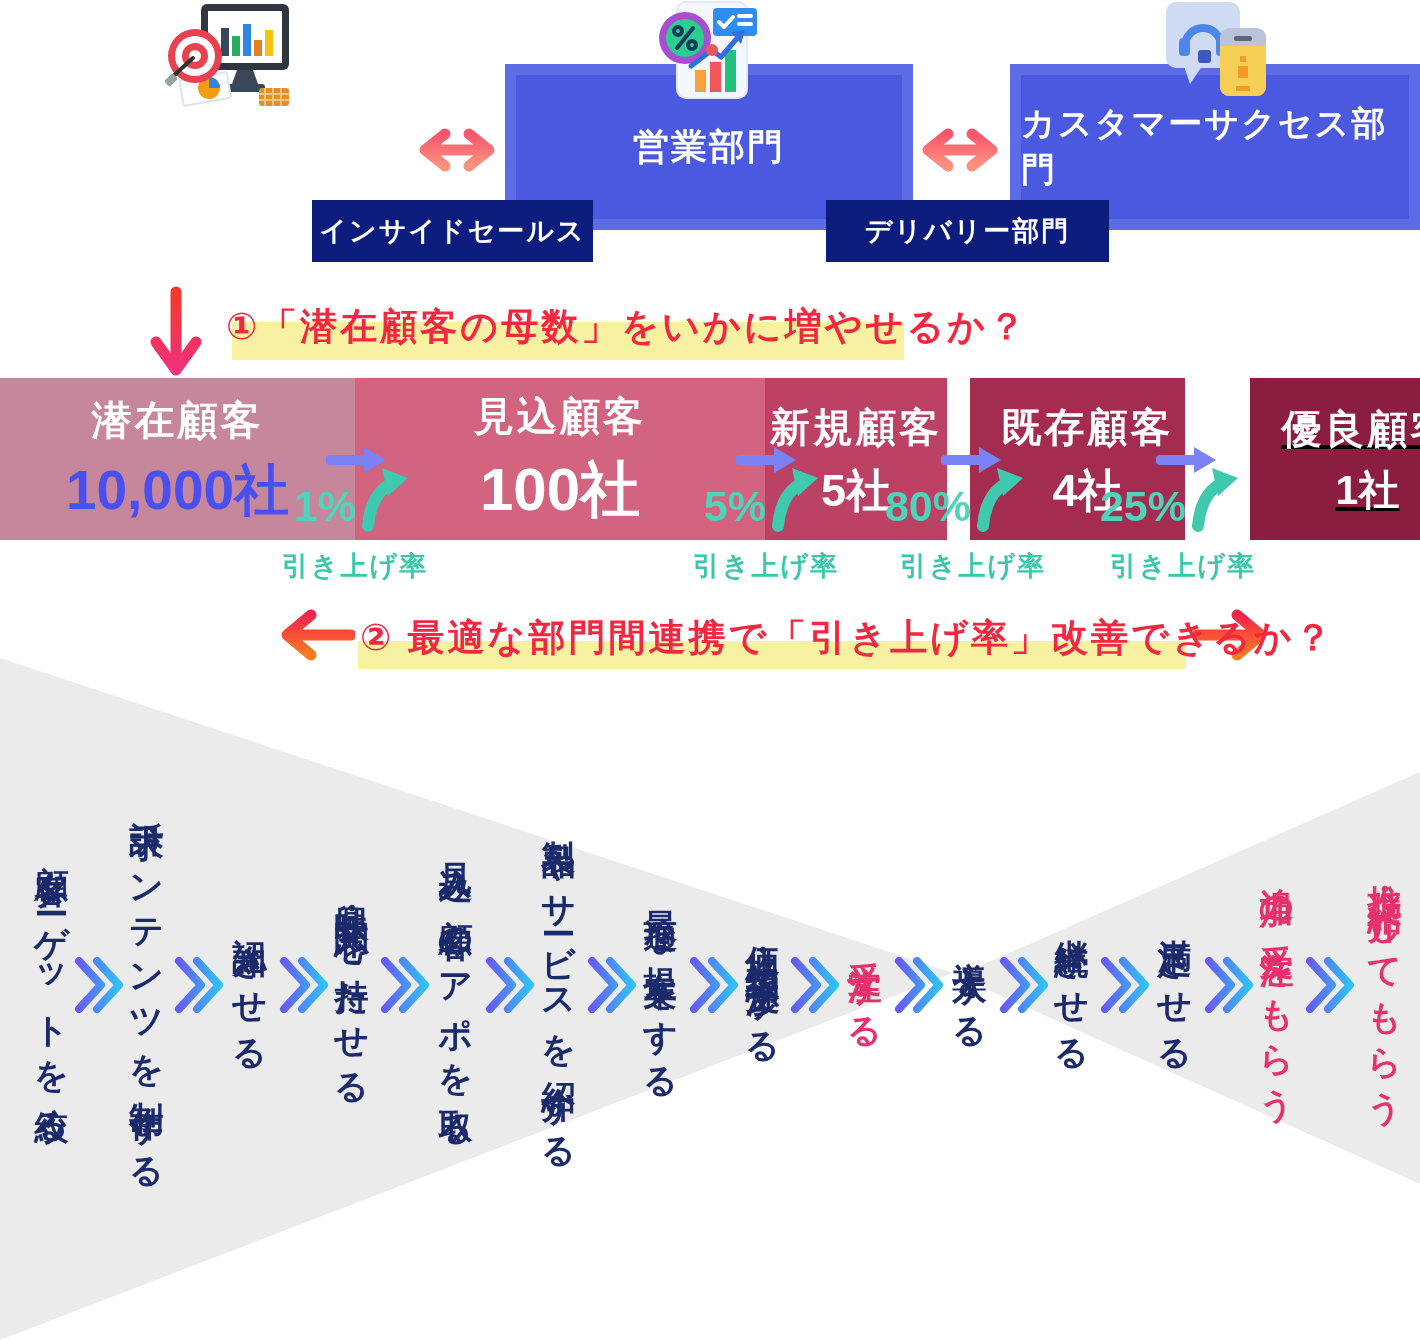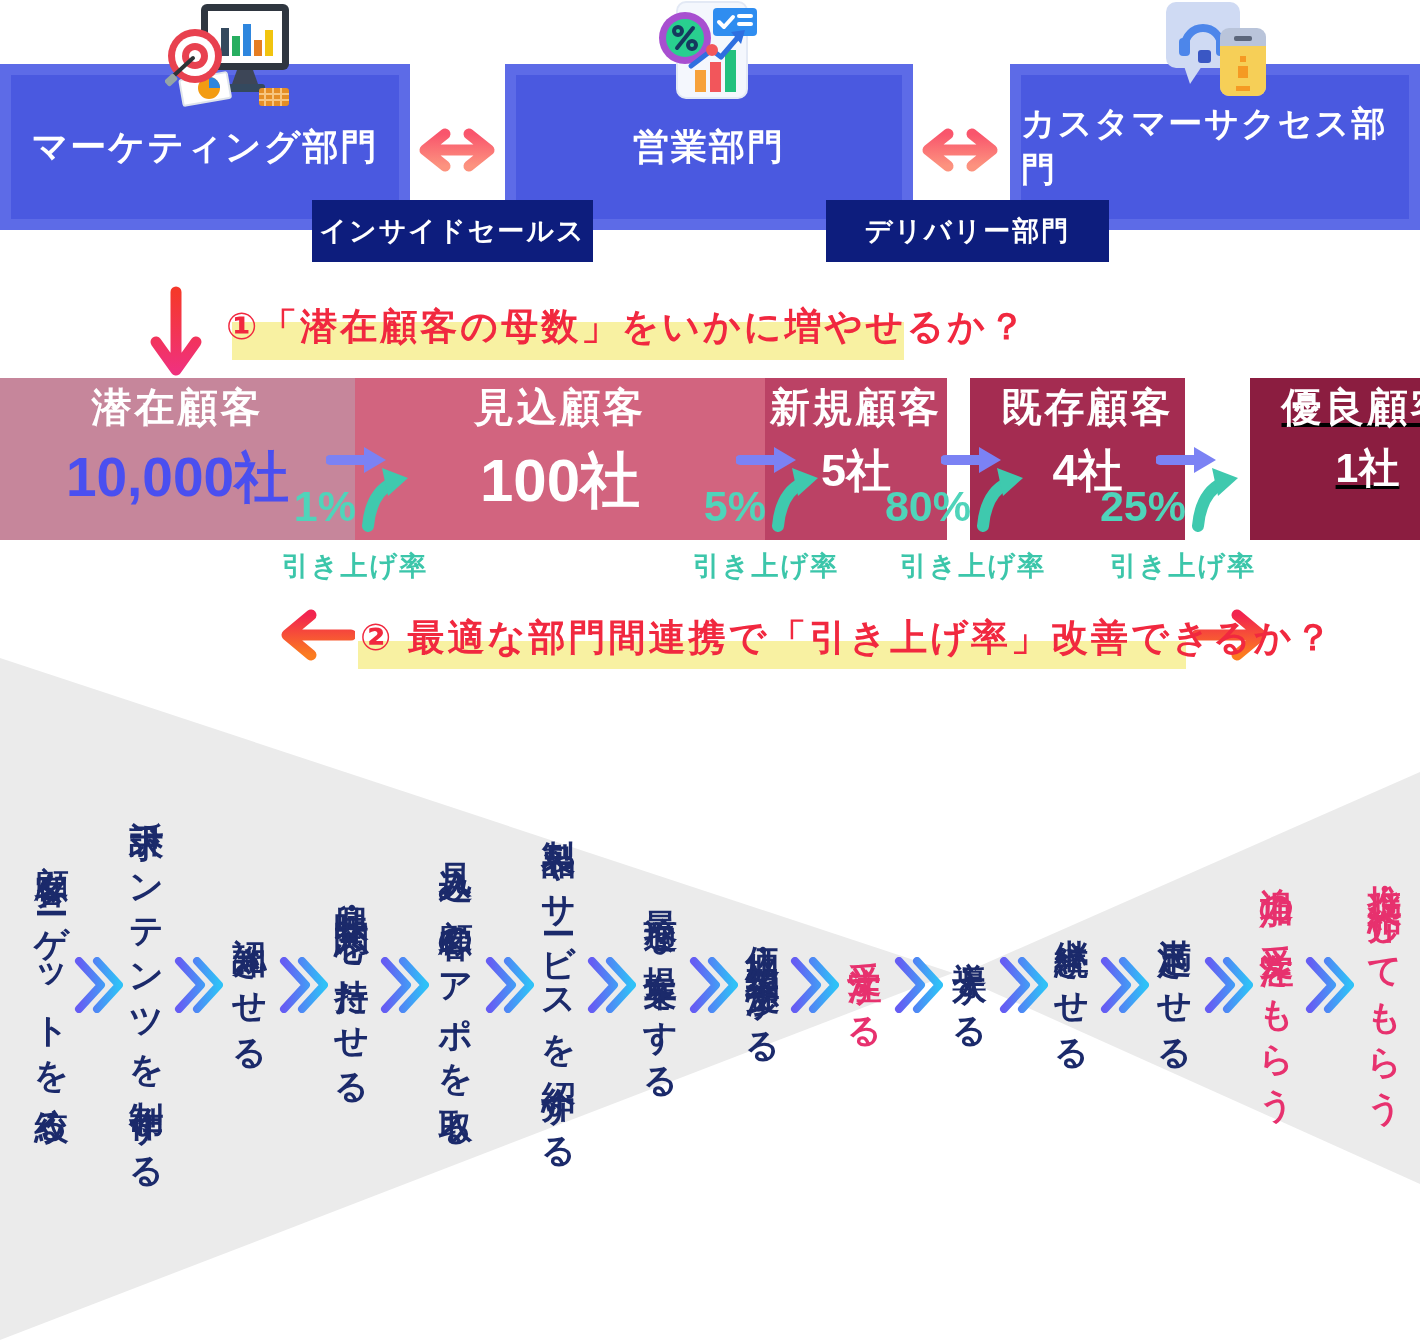--- a/index.html
+++ b/index.html
@@ -10,21 +10,21 @@
   .dept{position:absolute;top:64px;height:166px;background:#4a59e0;border:11px solid #5d6be7;
         box-sizing:border-box;display:flex;align-items:center;justify-content:center;
         color:#fff;font-size:36px;letter-spacing:2px;}
   .tag{position:absolute;top:200px;height:62px;background:#0d1d7d;color:#fff;font-size:27px;
        display:flex;align-items:center;justify-content:center;letter-spacing:2px;z-index:5;}
   
   .q-hl{position:absolute;background:#f8f1a2;z-index:1;}
   .q-text{position:absolute;color:#f1283f;font-size:37px;letter-spacing:3px;z-index:2;white-space:nowrap;}
   
   .seg{position:absolute;top:378px;height:162px;display:flex;flex-direction:column;
-       align-items:center;gap:6px;box-sizing:border-box;padding-top:2px;}
+       align-items:center;justify-content:center;gap:6px;box-sizing:border-box;padding-top:2px;}
   .seg-title{color:#fff;font-size:40px;letter-spacing:3px;}
   .seg-value{color:#fff;font-size:46px;}
   .rate-group{position:absolute;top:440px;width:190px;height:100px;z-index:3;}
   .pct{position:absolute;left:0;top:42px;width:94px;text-align:right;color:#4fd4ba;font-size:43px;}
   .rate-label{position:absolute;top:548px;width:170px;text-align:center;color:#3cc6aa;
               font-size:27px;letter-spacing:2px;}
   
   .step{position:absolute;top:985px;transform:translate(-50%,-50%);writing-mode:vertical-rl;
         text-orientation:mixed;color:#1b2a6b;font-size:34px;letter-spacing:6px;white-space:nowrap;z-index:2;}
   .step--pink{color:#e7316e;}
@@ -49,23 +49,20 @@
         <stop offset="0" stop-color="#f2244f"></stop>
           <stop offset="1" stop-color="#fb7c20"></stop>
       </linearGradient>
       <linearGradient id="gChev" x1="0" y1="0" x2="1" y2="0">
         <stop offset="0" stop-color="#655df3"></stop>
           <stop offset="1" stop-color="#2fc1f7"></stop>
       </linearGradient>
     </defs>
   </svg>
 
-  <div class="dept" style="left:0;width:410px;">
-    <span>マーケティング部門</span>
-  </div>
   <div class="dept" style="left:505px;width:408px;">
     <span>営業部門</span>
   </div>
   <div class="dept" style="left:1010px;width:410px;font-size:34px;">
     <span>カスタマーサクセス部門</span>
   </div>
 
   <div class="tag" style="left:312px;width:281px;">
     <span>インサイドセールス</span>
   </div>

